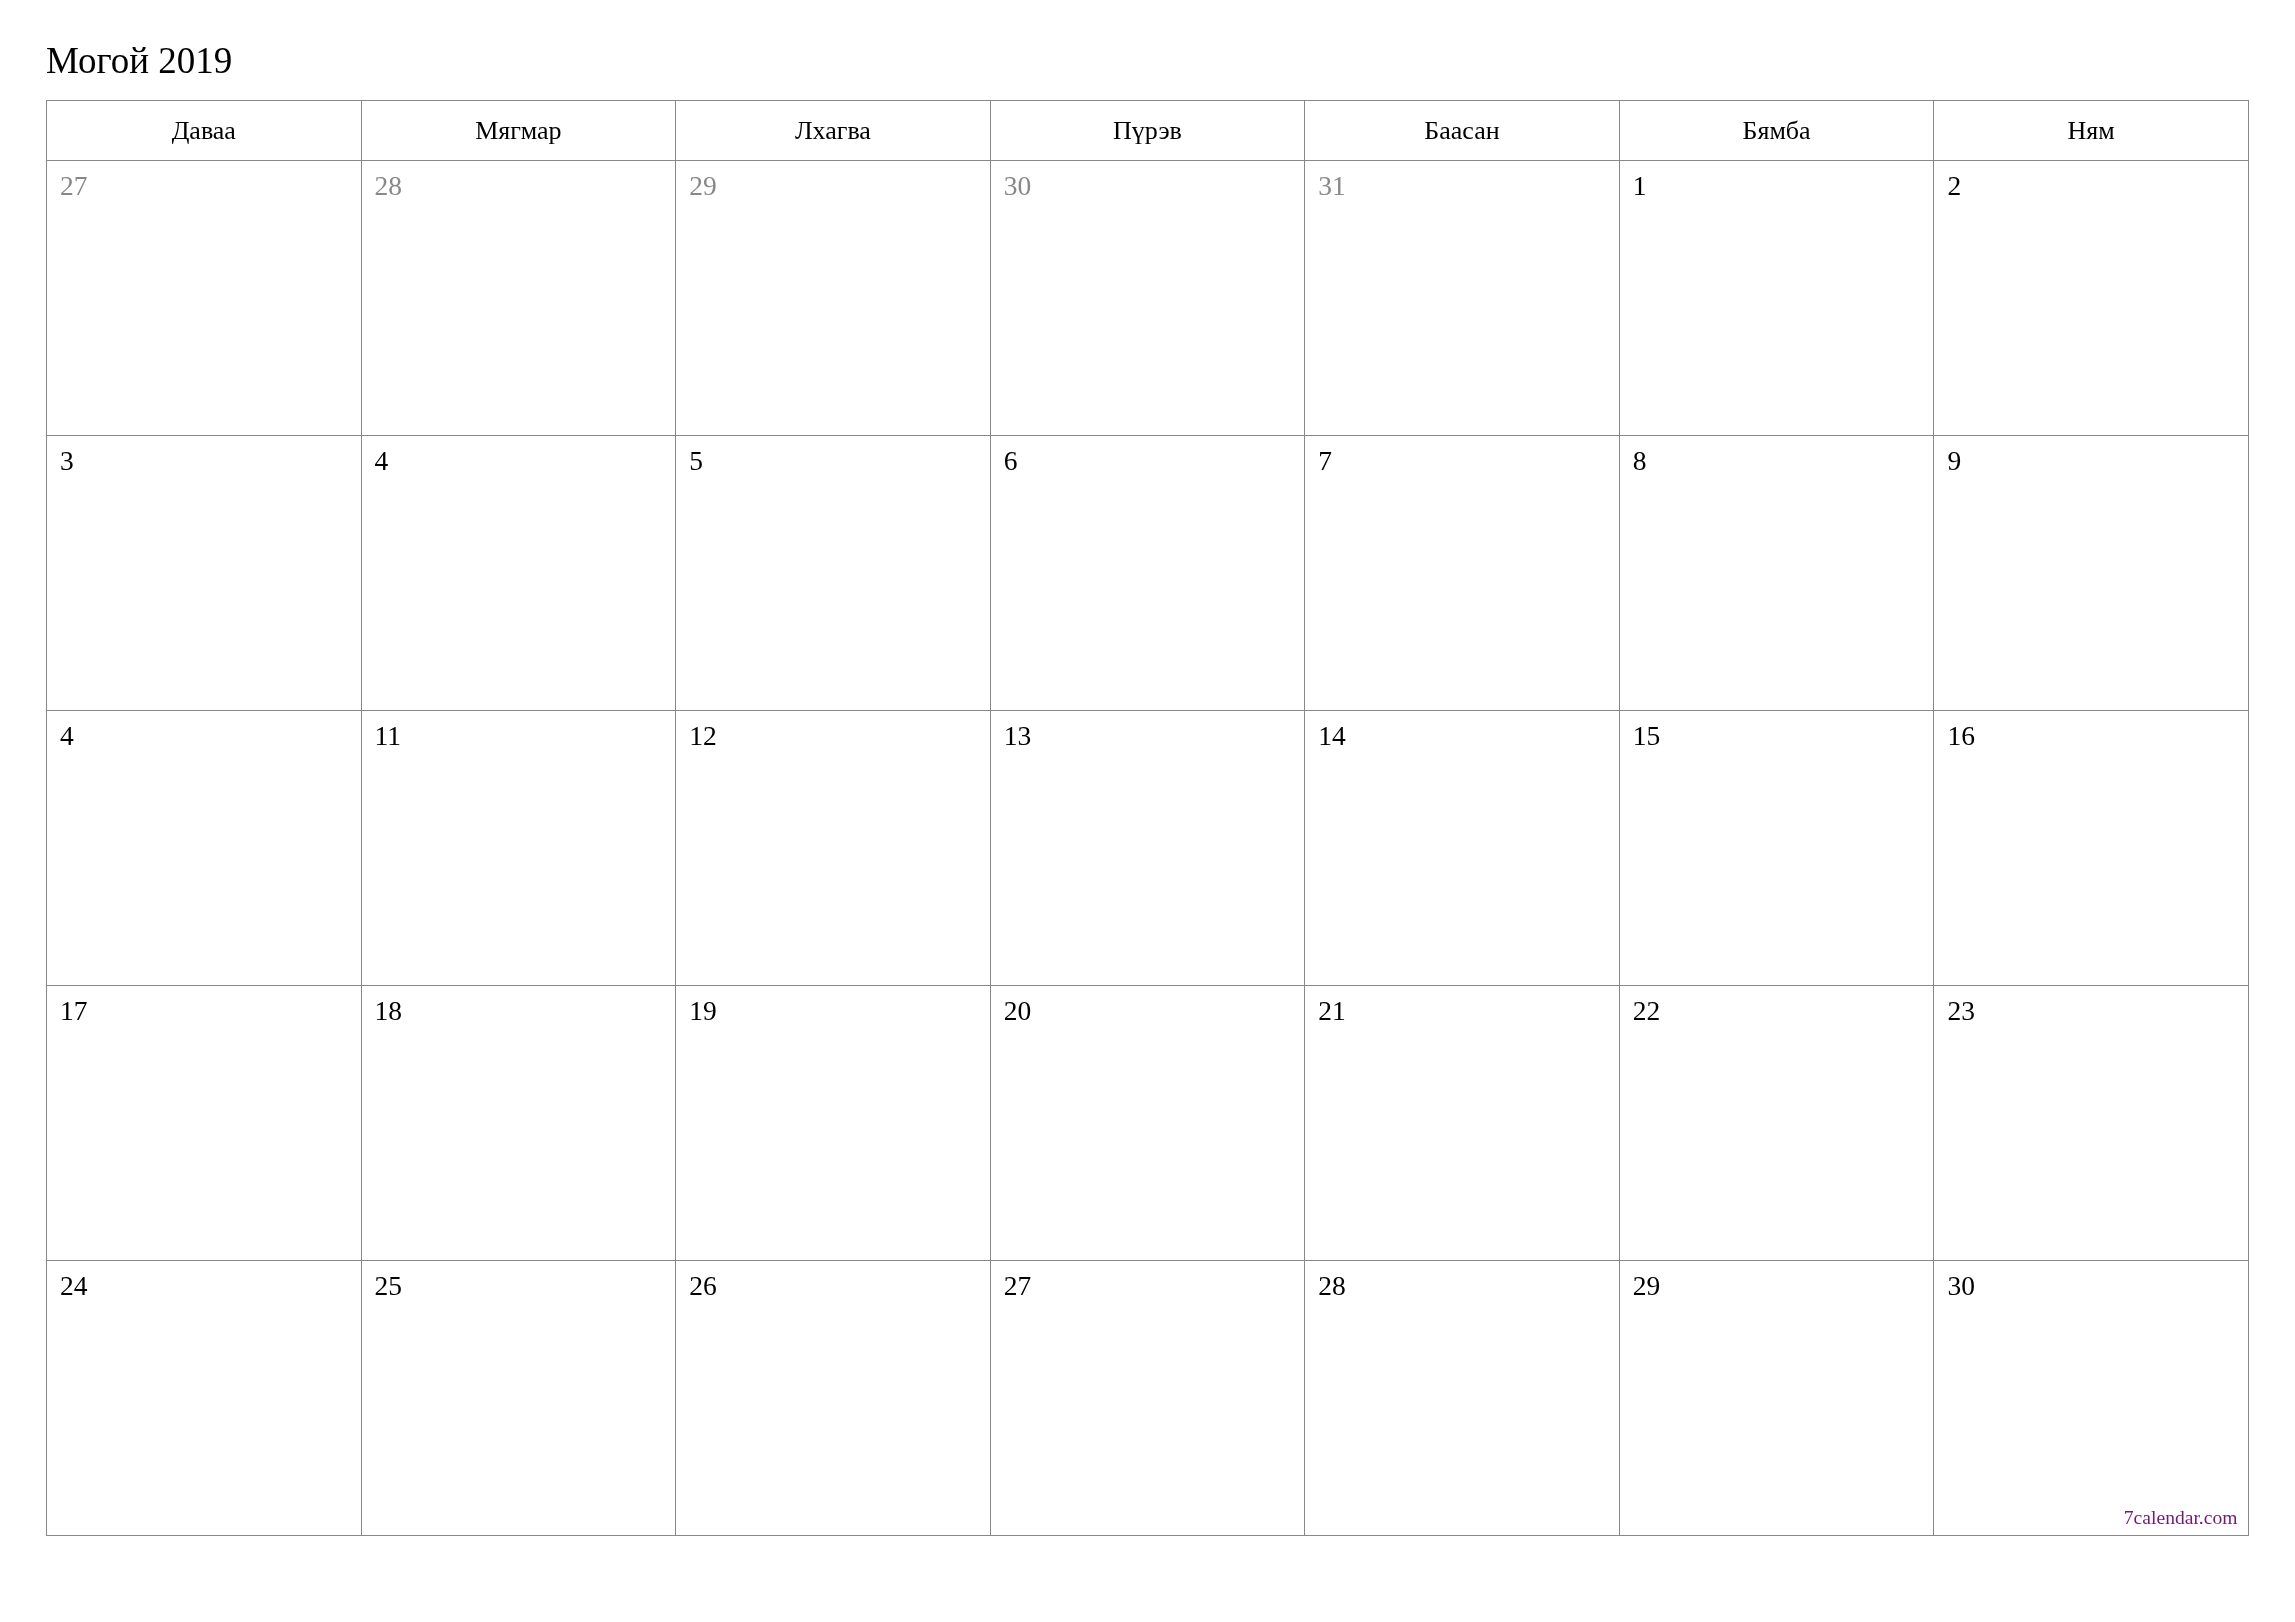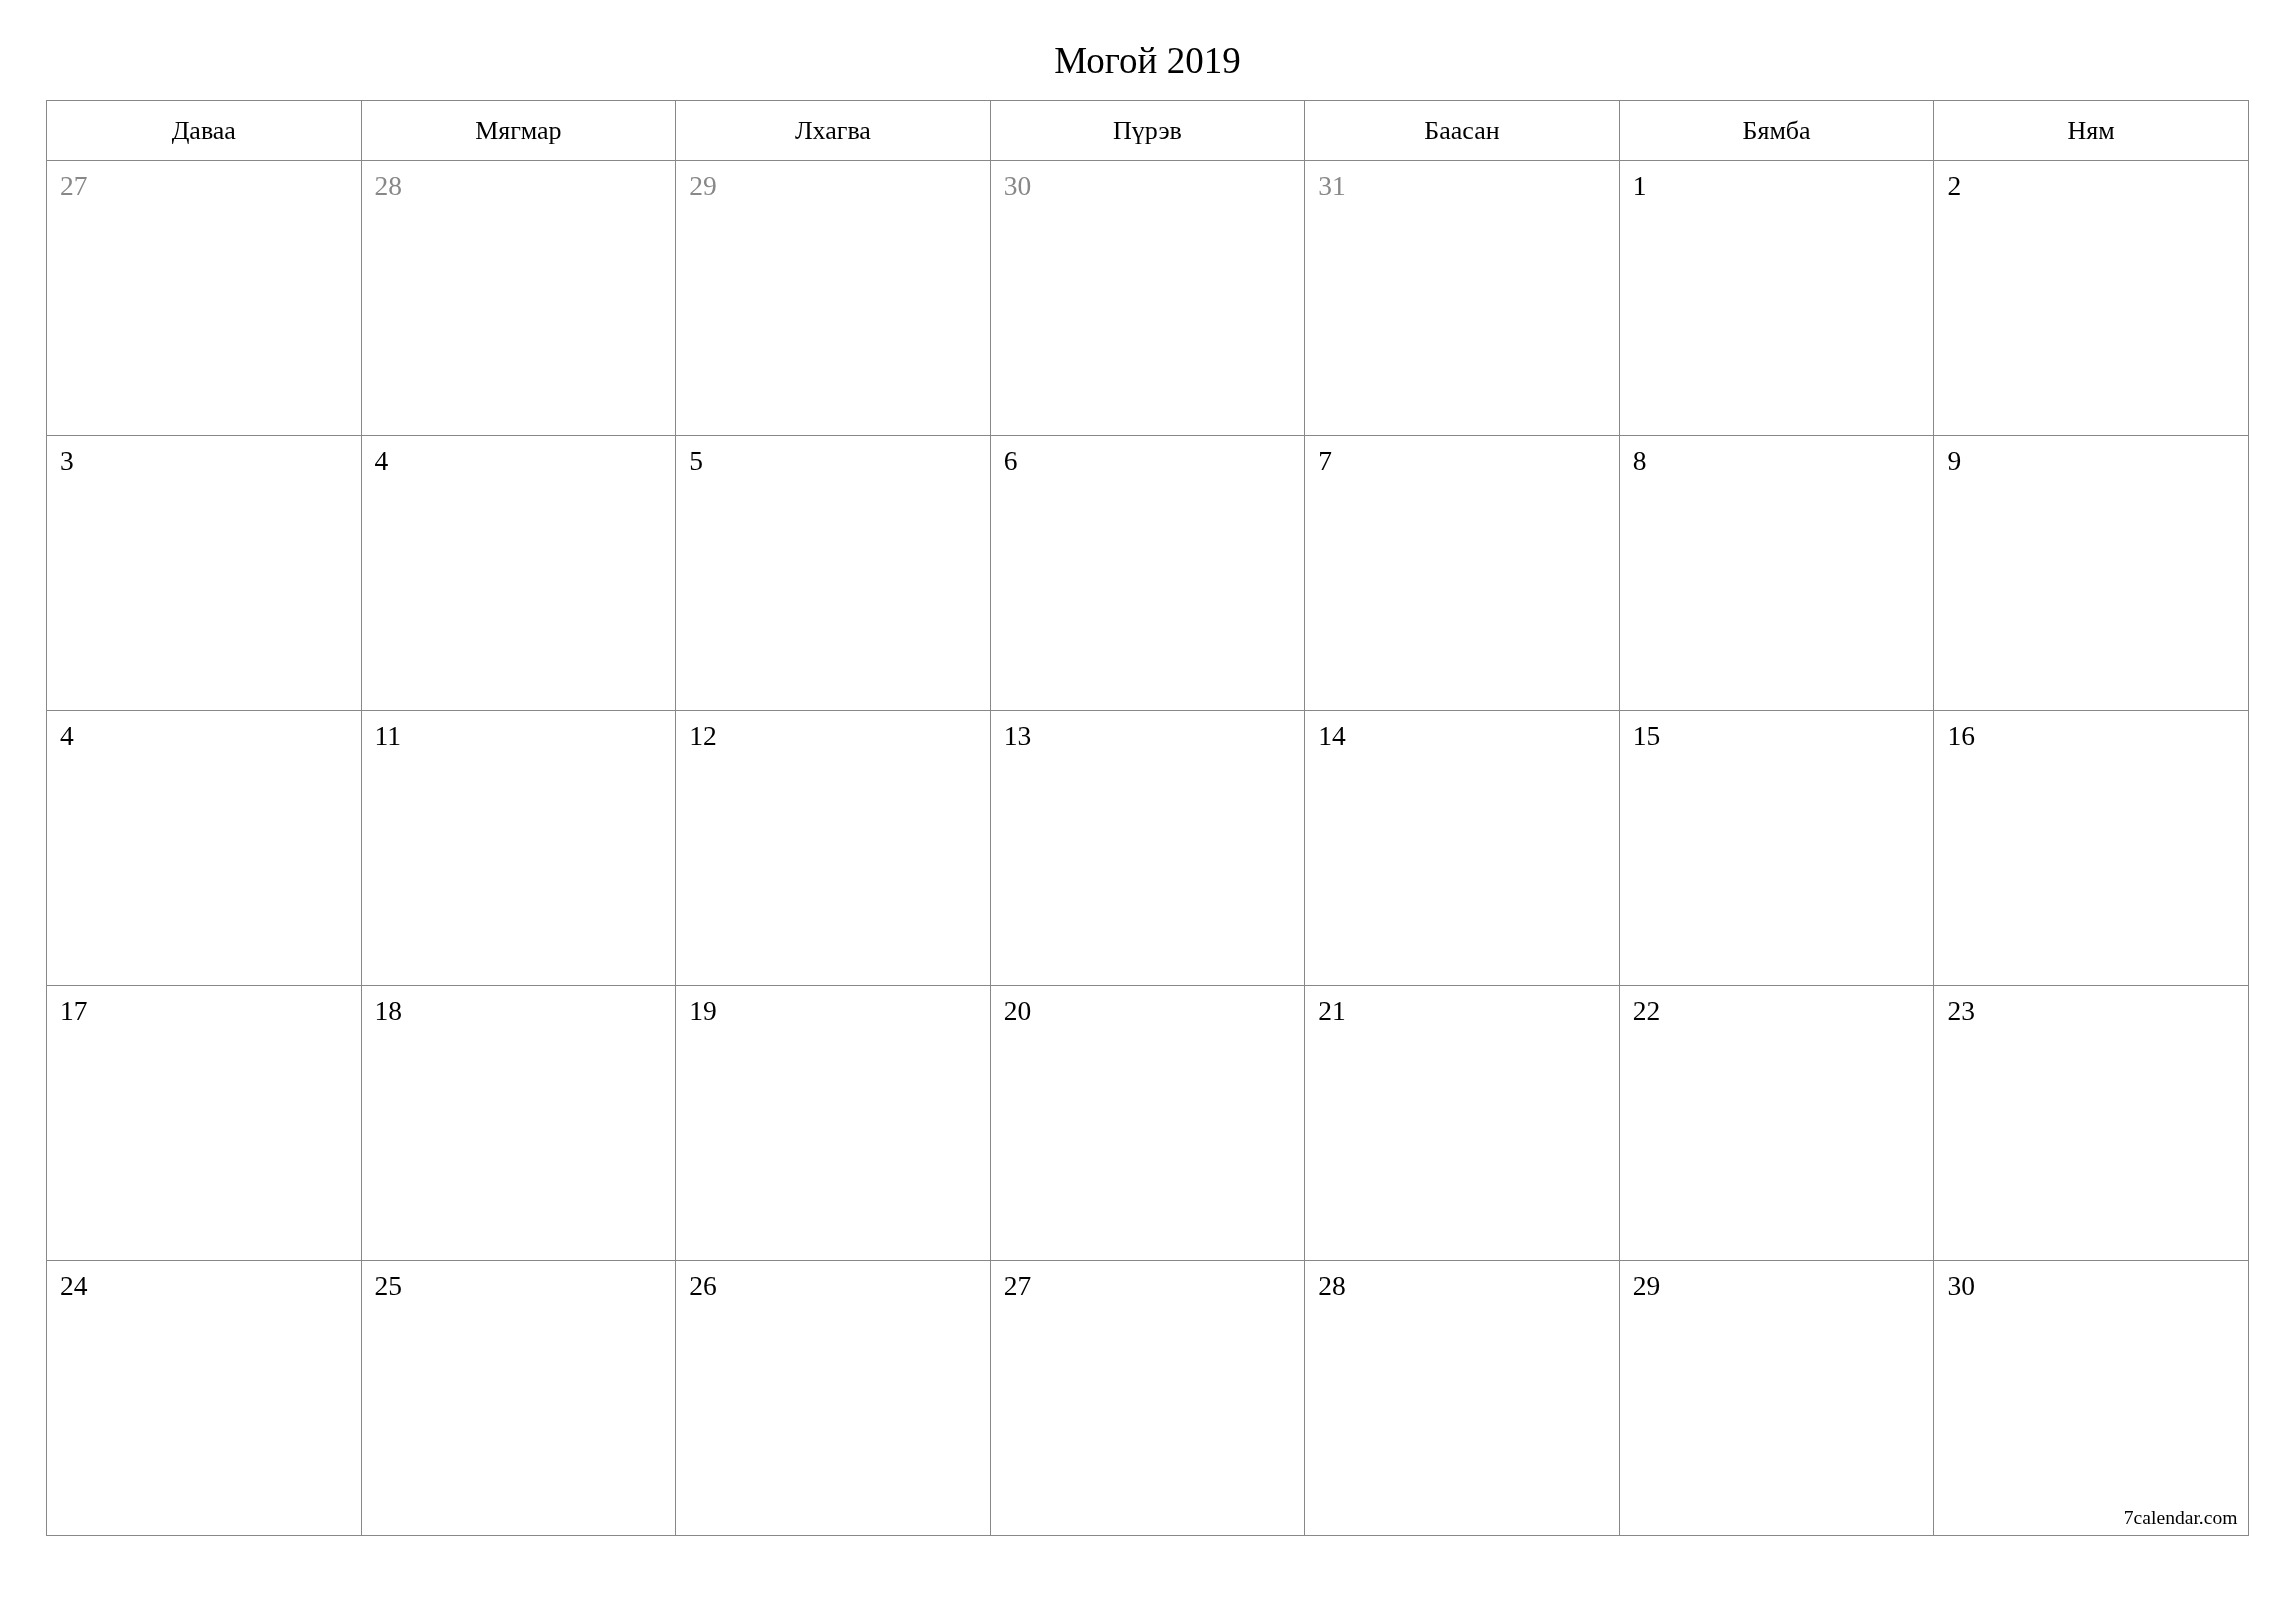--- a/index.html
+++ b/index.html
@@ -4,21 +4,20 @@
 <style>
   * { box-sizing: border-box; margin: 0; padding: 0; }
   html, body { width: 2295px; height: 1623px; }
   body {
     font-family: "Times New Roman", Times, serif;
     background: #fff;
     color: #000;
     padding: 39px 46px 26px 46px;
   }
   .title {
-    text-align: center;
     font-size: 37px;
     margin-bottom: 18.3px;
     font-weight: 400;
   }
   table {
     width: 100%;
     border-collapse: collapse;
     table-layout: fixed;
   }
   th, td {
@@ -37,21 +36,21 @@
     font-size: 27.5px;
     padding: 9.2px 13px;
     position: relative;
   }
   td.other { color: #888; }
   .footer {
     position: absolute;
     right: 10.5px;
     bottom: 6.5px;
     font-size: 19.6px;
-    color: #000000;
+    color: #701a75;
     font-family: "Times New Roman", Times, serif;
   }
 </style>
 </head>
 <body>
 
 <div class="title">Могой 2019</div>
 
 <table>
   <thead>

